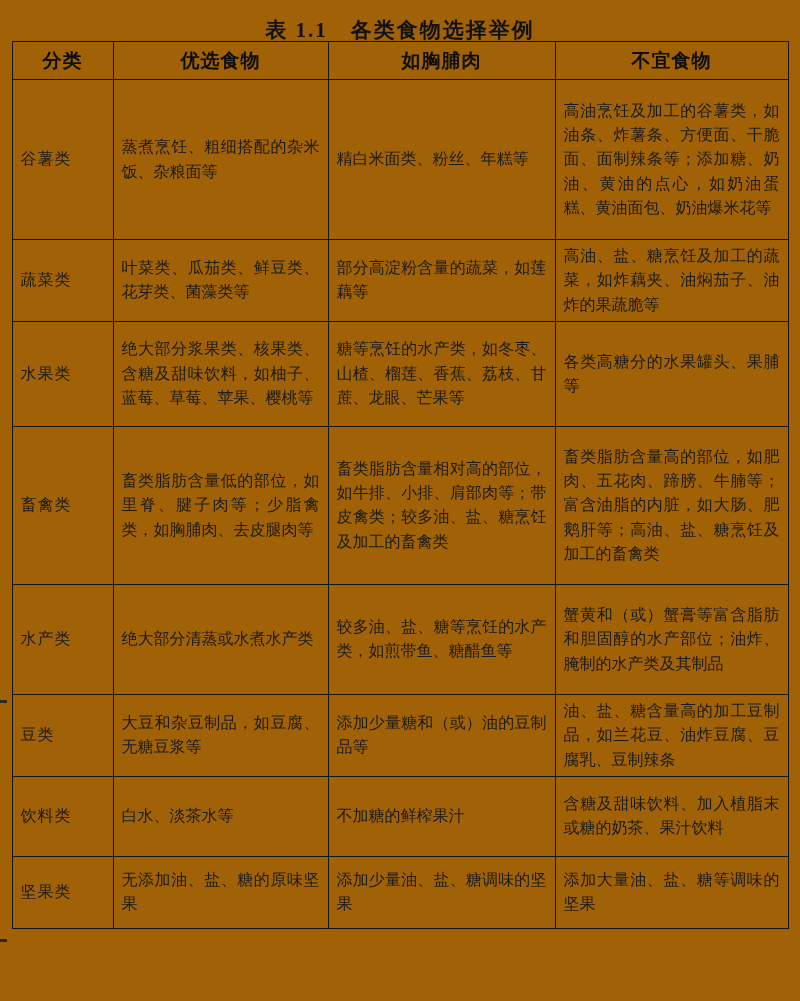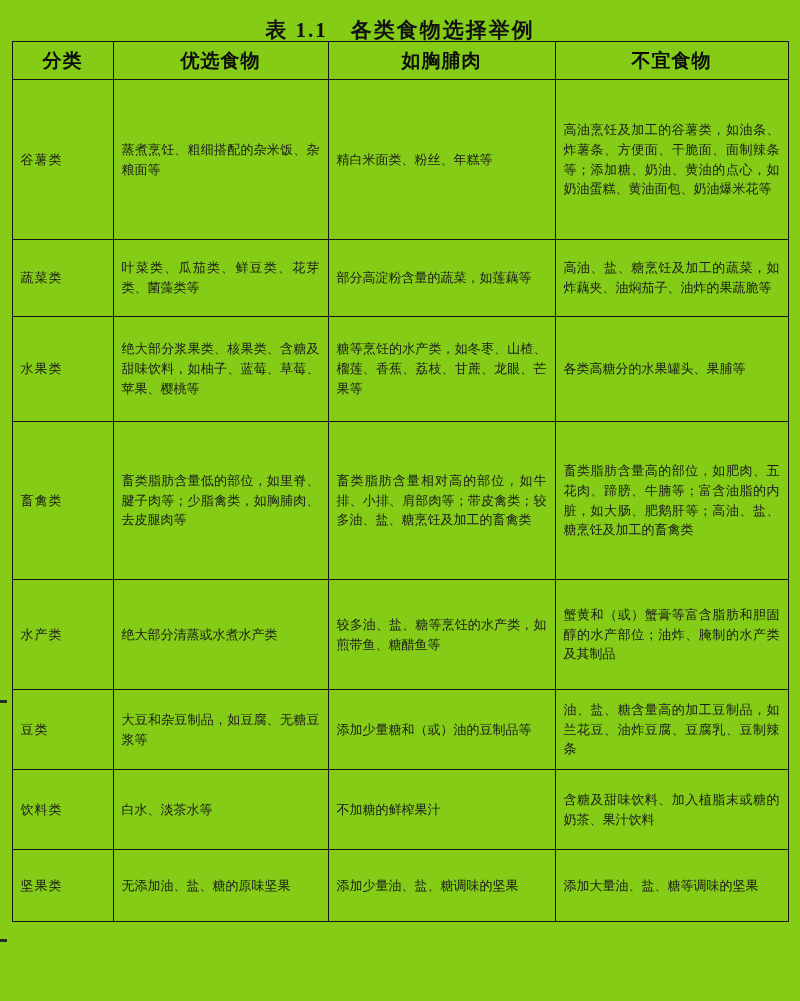--- a/index.html
+++ b/index.html
@@ -4,21 +4,21 @@
 <style>
   html, body {
     margin: 0;
     padding: 0;
     background: #ffffff;
   }
   .page {
     position: relative;
     width: 800px;
     height: 1001px;
-    background: #84cc16;
+    background: #a16207;
     font-family: "Liberation Serif", "DejaVu Serif", serif;
     color: #141414;
     overflow: hidden;
   }
   .doc-title {
     margin: 0;
     padding-top: 16px;
     height: 41px;
     box-sizing: border-box;
     text-align: center;
@@ -45,21 +45,21 @@
   .food-table th {
     font-size: 19px;
     font-weight: bold;
     text-align: center;
     height: 38px;
     padding: 2px 20px;
     letter-spacing: 1px;
     color: #0d0d0d;
   }
   .food-table td {
-    font-size: 13px;
+    font-size: 16px;
     line-height: 1.52;
     padding: 4px 8px;
     text-align: justify;
     text-justify: inter-character;
     color: #1b1b1b;
   }
   .food-table td.cat {
     text-align: left;
     letter-spacing: 1px;
     white-space: nowrap;

